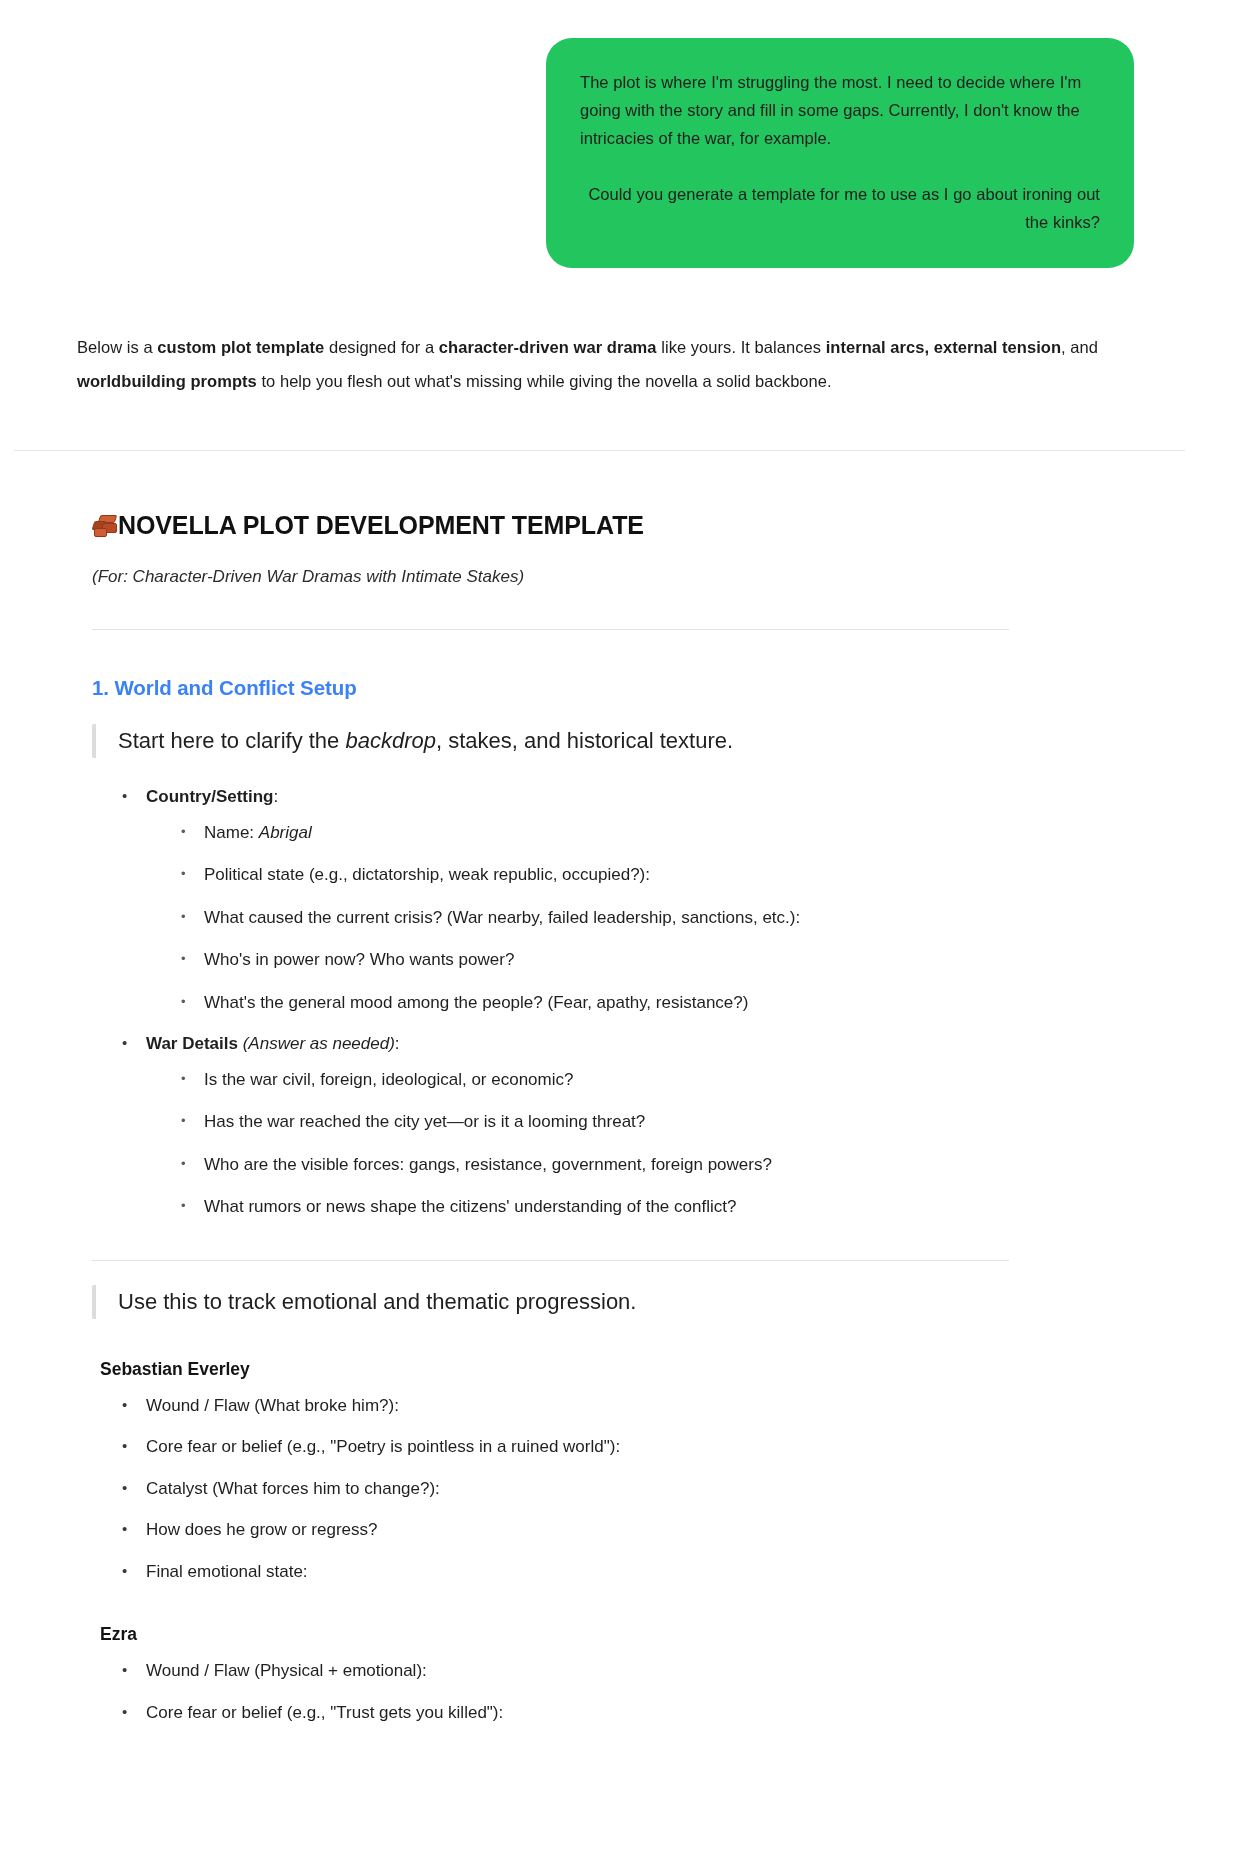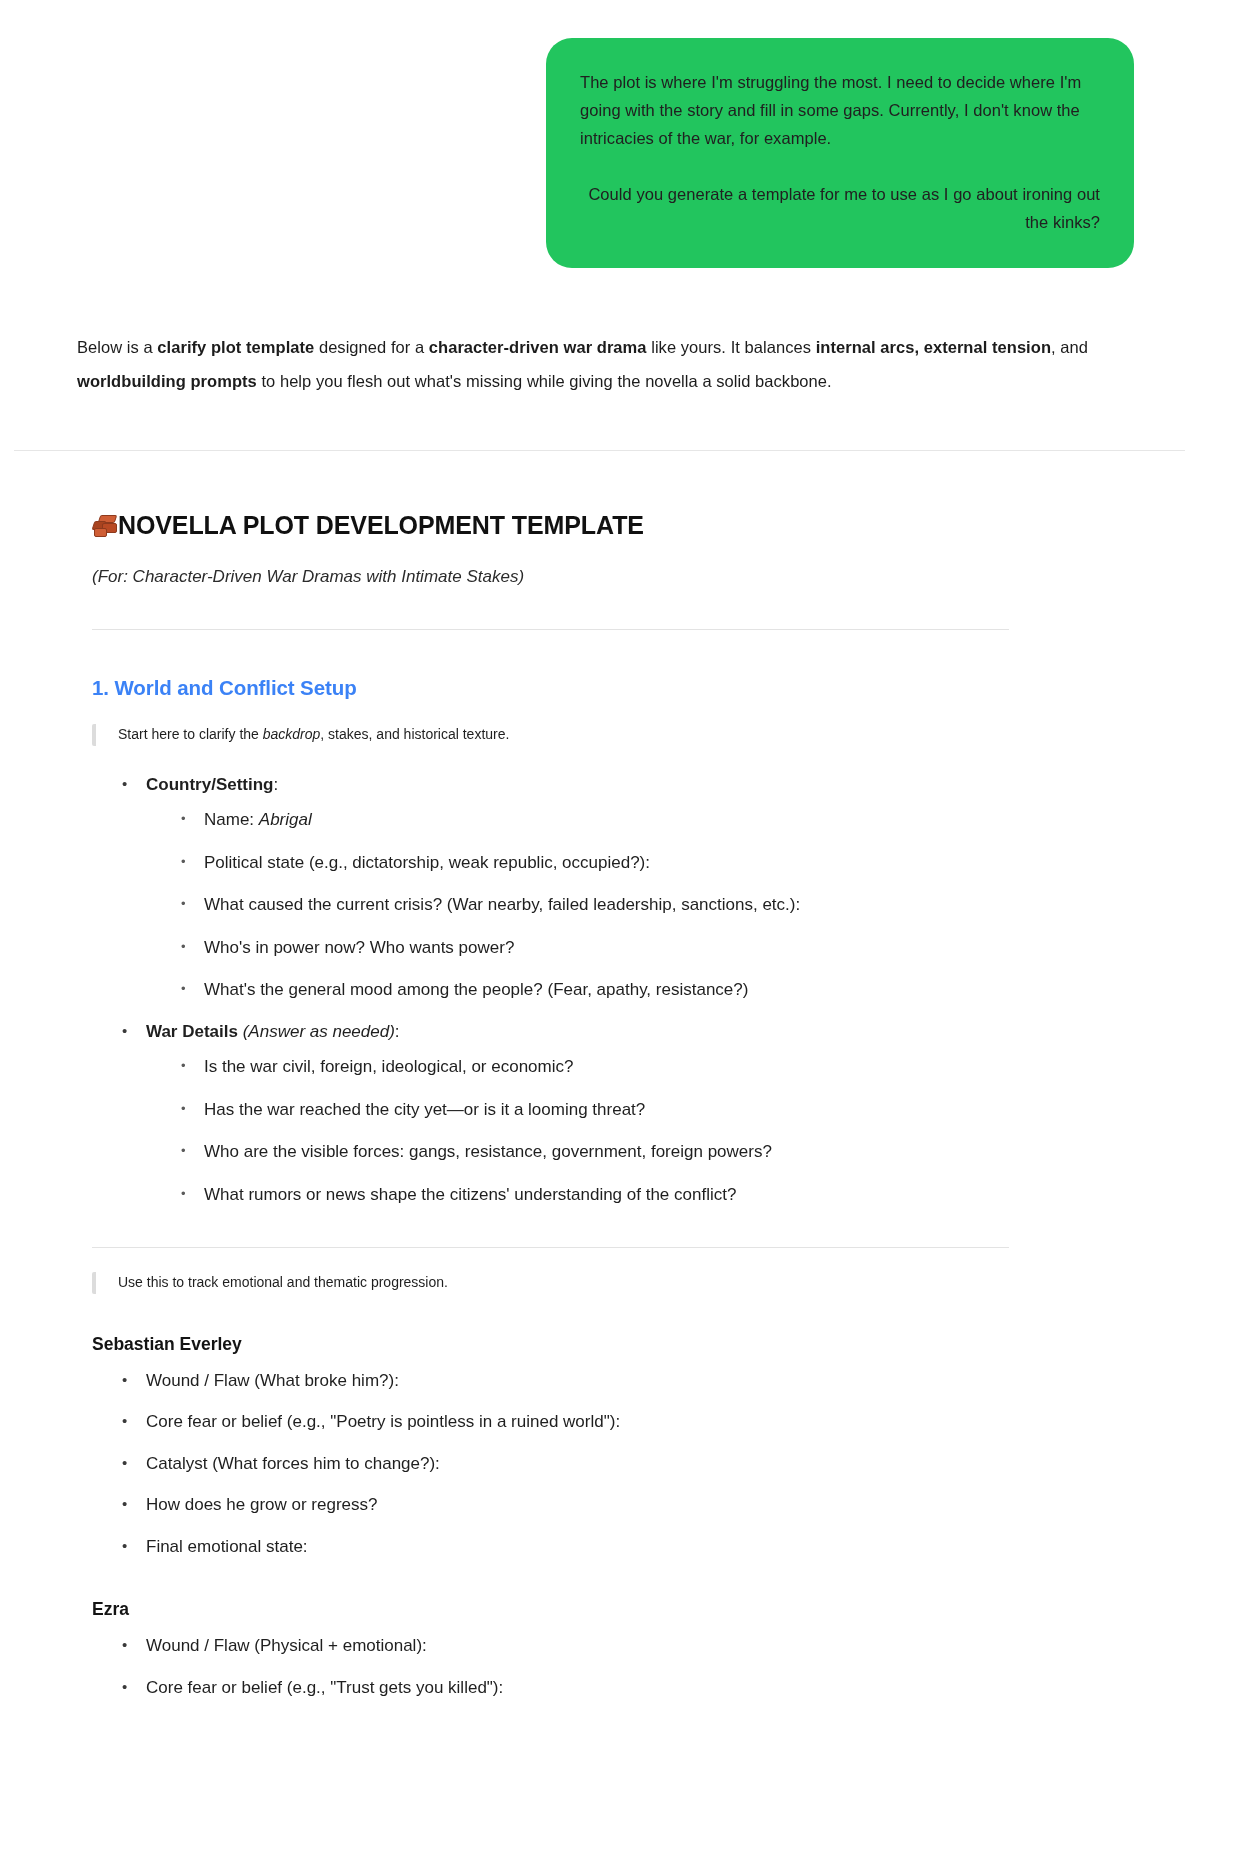--- a/index.html
+++ b/index.html
@@ -127,21 +127,21 @@
   }
 
   blockquote.note {
     margin: 24px 0 0 0;
     padding: 0 0 0 22px;
     border-left: 4px solid #dcdcdc;
     border-radius: 2px;
   }
   blockquote.note p {
     margin: 0;
-    font-size: 14px;
+    font-size: 22px;
     line-height: 1.55;
     color: #1f1f1f;
   }
   em { font-style: italic; }
 
   ul.lvl1 {
     list-style: none;
     margin: 26px 0 0 0;
     padding: 0 0 0 26px;
   }
@@ -183,21 +183,21 @@
     top: 0;
     color: #5a5a5a;
     font-size: 13px;
     line-height: 1.85;
   }
 
   h4.char {
     font-size: 17.5px;
     font-weight: 700;
     color: #141414;
-    margin: 40px 0 0 0;
+    margin: 40px 0 0 8px;
   }
   ul.char-list {
     list-style: none;
     margin: 13px 0 0 0;
     padding: 0 0 0 26px;
   }
   ul.char-list > li {
     position: relative;
     padding-left: 28px;
     margin-top: 16px;
@@ -222,21 +222,21 @@
 
   <div class="user-row">
     <div class="user-bubble">
       <p>The plot is where I'm struggling the most. I need to decide where I'm going with the story and fill in some gaps. Currently, I don't know the intricacies of the war, for example.</p>
       <p class="gap">Could you generate a template for me to use as I go about ironing out the kinks?</p>
     </div>
   </div>
 
   <div class="assistant">
 
-    <p class="intro"><span>Below is a </span><strong>clarify plot template</strong><span> designed for a </span><strong>character-driven war drama</strong><span> like yours. It balances </span><strong>internal arcs, external tension</strong><span>, and </span><strong>worldbuilding prompts</strong><span> to help you flesh out what's missing while giving the novella a solid backbone.</span></p>
+    <p class="intro"><span>Below is a </span><strong>custom plot template</strong><span> designed for a </span><strong>character-driven war drama</strong><span> like yours. It balances </span><strong>internal arcs, external tension</strong><span>, and </span><strong>worldbuilding prompts</strong><span> to help you flesh out what's missing while giving the novella a solid backbone.</span></p>
   </div>
 
   <hr class="major">
 
   <div class="tpl">
 
     <h2 class="tpl-title">
       <span class="brick-icon">
           <i class="b1"></i>
           <i class="b2"></i>

